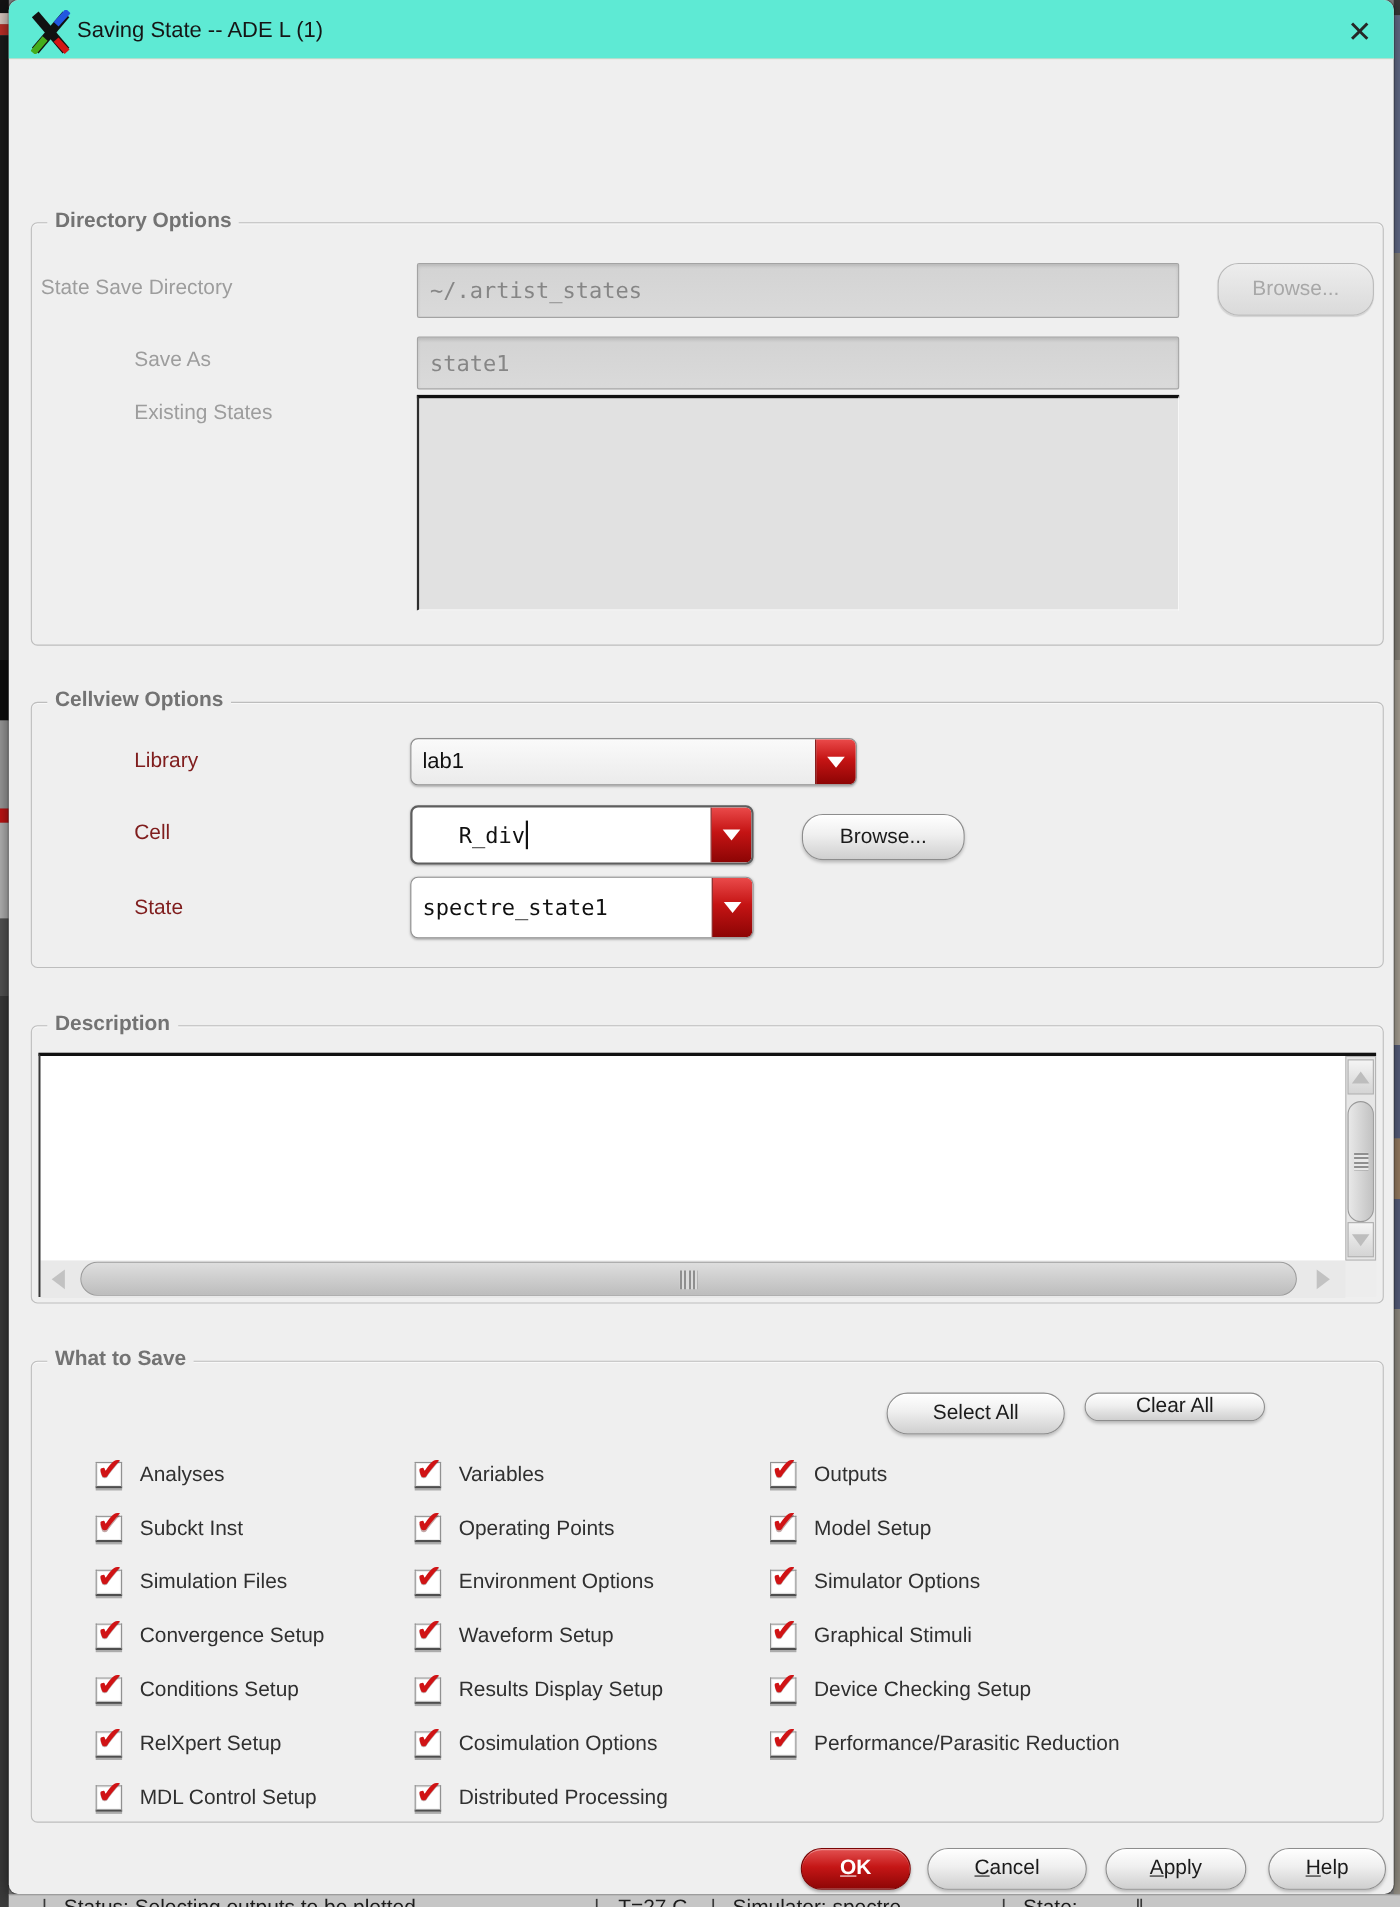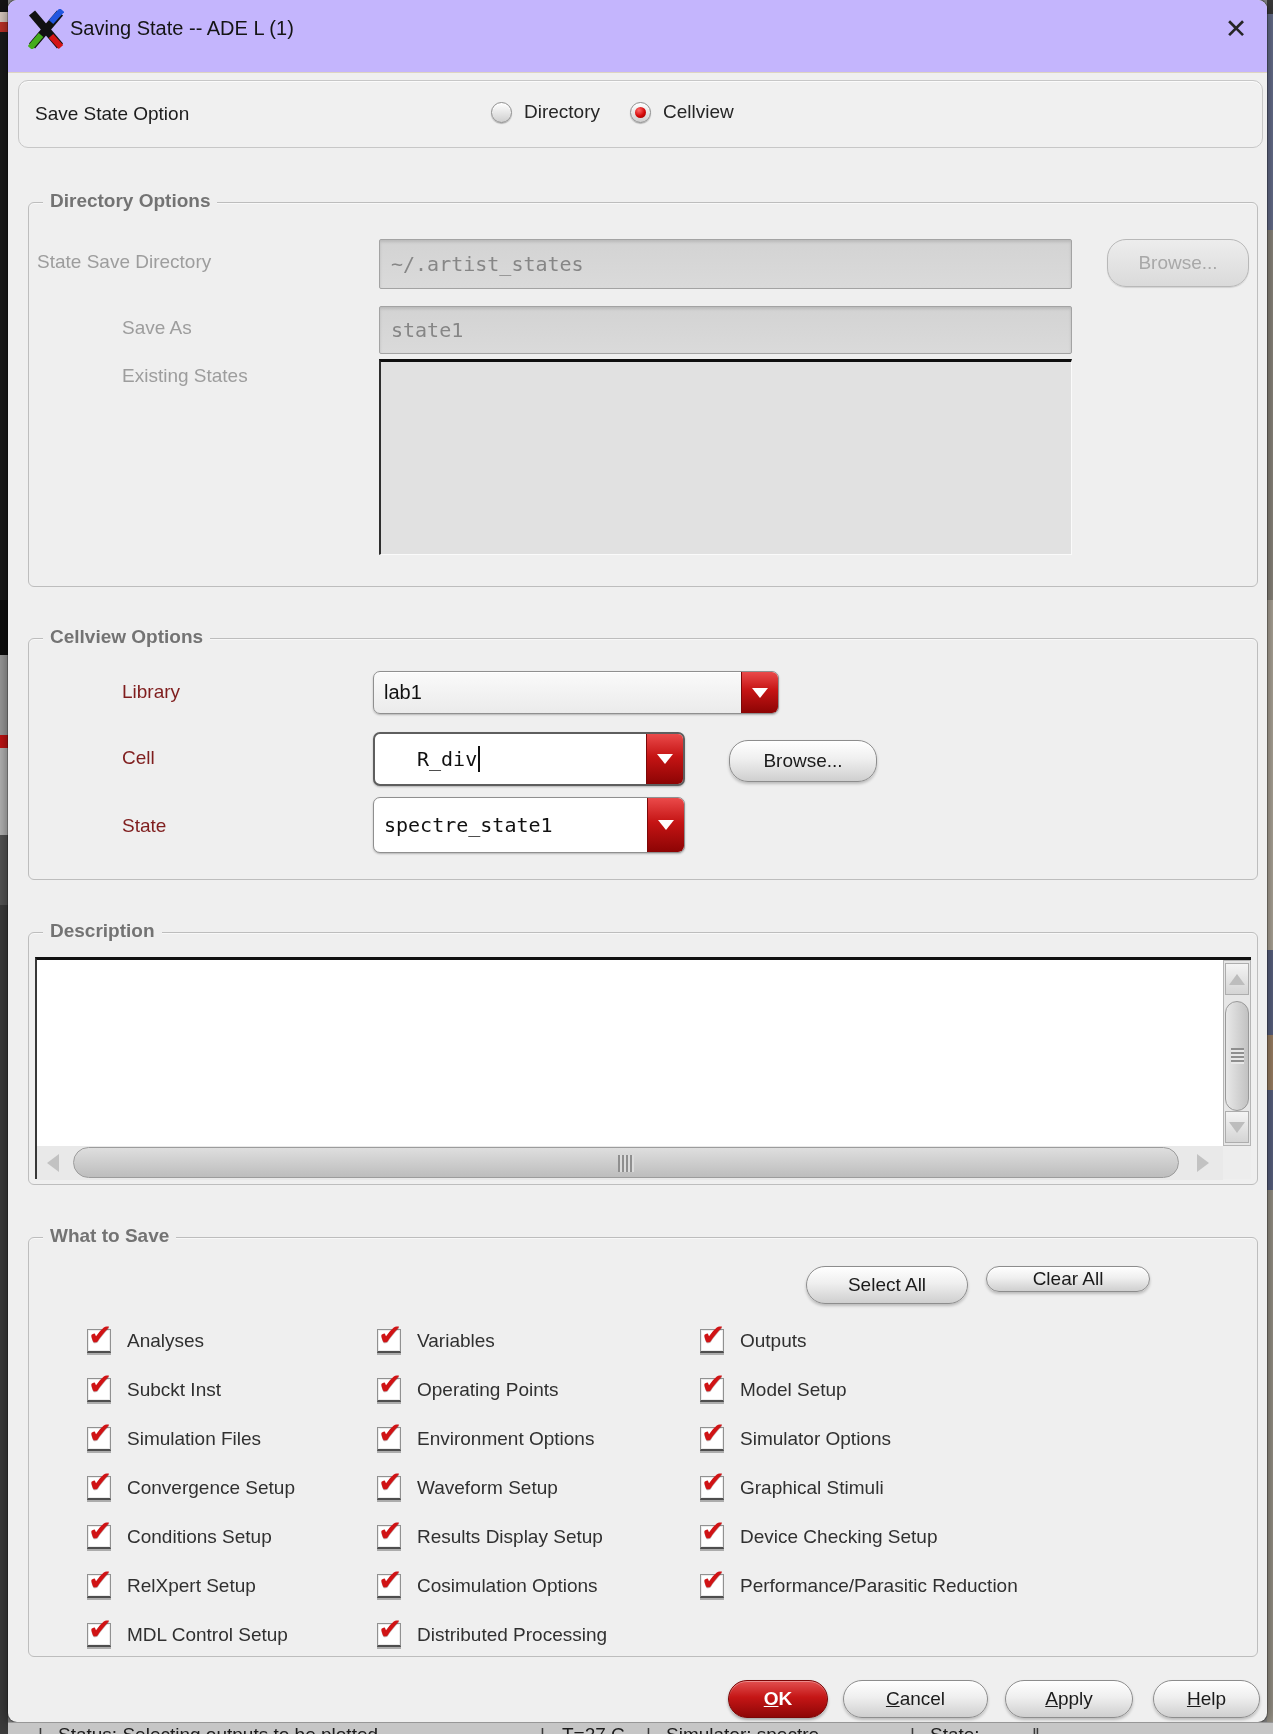--- a/index.html
+++ b/index.html
@@ -11,22 +11,22 @@
   
   .edge { position:absolute; top:0; bottom:0; }
   .edge-left { left:0; width:8px; }
   .edge-right { left:1267px; width:6px; }
   .edge .seg { position:absolute; left:0; right:0; }
 
   
   .dialog { position:absolute; left:8px; top:0; width:1259px; height:1722px;
     background:#efefef; border-radius:9px; box-shadow:0 2px 16px rgba(0,0,0,.55), 0 0 0 1px rgba(0,0,0,.25); }
 
-  .titlebar { position:absolute; left:0; top:0; width:100%; height:73px;
-    background:#c4b5fd; border-radius:9px 9px 0 0; border-bottom:1px solid #ddd4c2;
+  .titlebar { position:absolute; left:0; top:0; width:100%; height:54px;
+    background:#5eead4; border-radius:9px 9px 0 0; border-bottom:1px solid #ddd4c2;
     display:flex; align-items:center; }
   .titlebar .logo { position:absolute; left:20px; top:9px; }
   .titlebar .title { position:absolute; left:62px; top:17px; font-size:20px; color:#151515; }
   .close-btn { position:absolute; left:1208px; top:12px; width:40px; height:34px;
     display:flex; align-items:center; justify-content:center;
     font-size:27px; font-weight:300; color:#262626; cursor:default; }
 
   
   .panel { position:absolute; left:10px; top:80px; width:1245px; height:68px;
     background:#f0f0f0; border:1px solid #c7c7c7; border-radius:10px;
@@ -180,31 +180,20 @@
           <line x1="23" y1="13" x2="34" y2="1" stroke="#2257e0" stroke-width="6"></line>
           <line x1="23" y1="27" x2="33" y2="38" stroke="#d41414" stroke-width="6"></line>
         </svg>
       </span>
       <span class="title">Saving State -- ADE L (1)</span>
       <span class="close-btn">
         <span>✕</span>
       </span>
     </div>
 
-    <div class="panel">
-      <span class="panel-label">Save State Option</span>
-      <div class="radio-row">
-        <span class="radio"></span>
-        <span class="radio-label">Directory</span>
-        <span class="radio selected">
-            <span class="dot"></span>
-          </span>
-        <span class="radio-label">Cellview</span>
-      </div>
-    </div>
 
     <div class="group" style="top:202px;height:385px;">
       <span class="group-title">Directory Options</span>
       <span class="field-label disabled" style="left:8px;top:48px;">State Save Directory</span>
       <div class="input-disabled" style="left:350px;top:36px;width:693px;height:50px;">
         <span>~/.artist_states</span>
       </div>
       <div class="btn disabled" style="left:1078px;top:36px;width:142px;height:48px;">
         <span class="btn-label">Browse...</span>
       </div>

